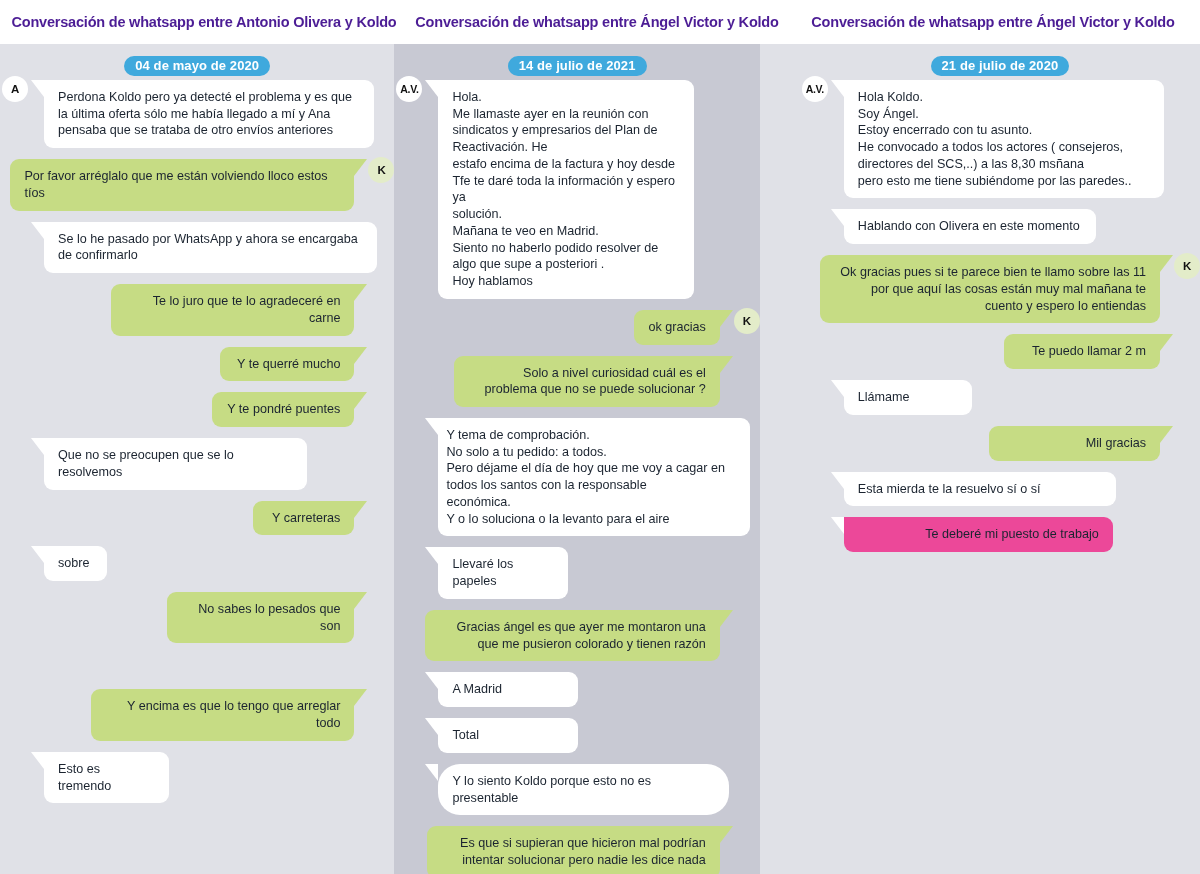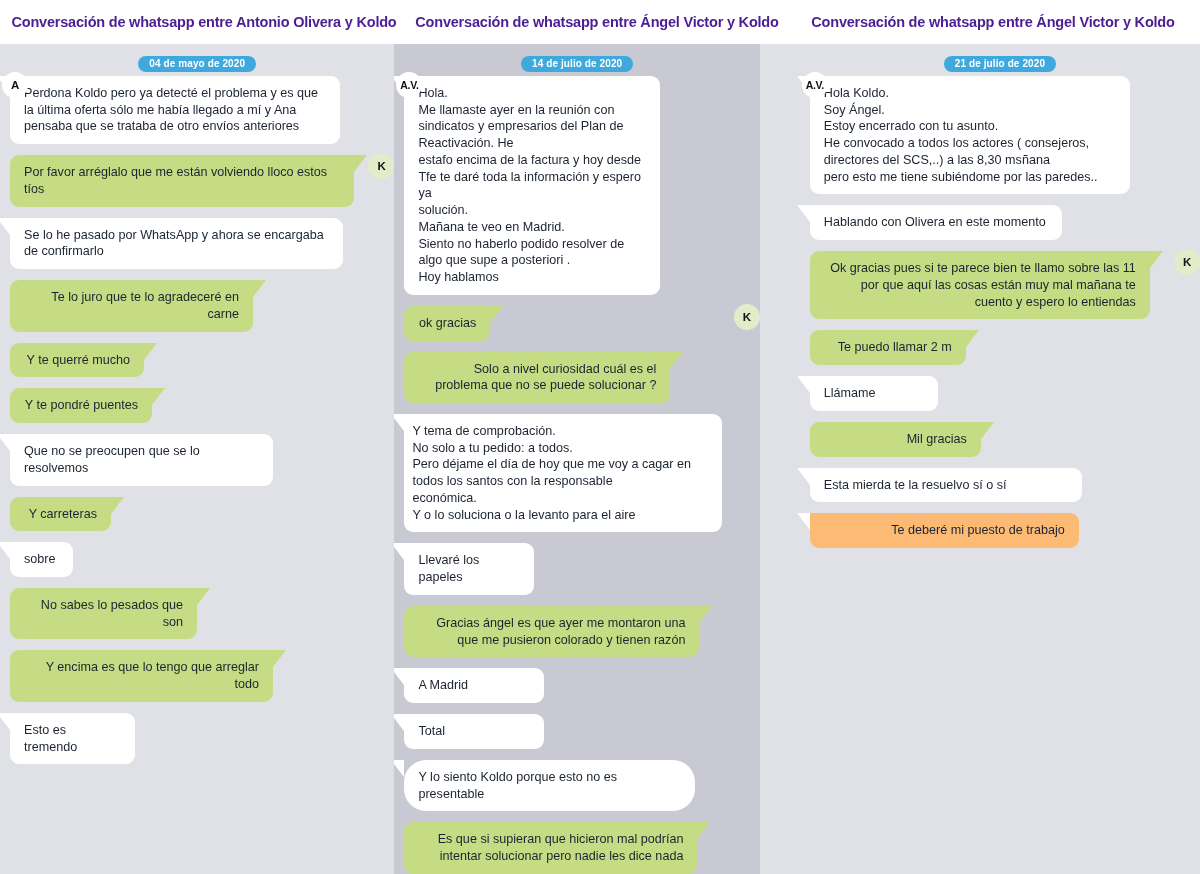--- a/index.html
+++ b/index.html
@@ -78,52 +78,53 @@
   
   .date-row {
     display: flex;
     justify-content: center;
     padding-top: 12px;
     padding-bottom: 4px;
   }
   .date-pill {
     background: #3fa9dd;
     color: #ffffff;
-    font-size: 10px;
+    font-size: 13px;
     font-weight: bold;
     padding: 2px 11px 3px 11px;
     border-radius: 11px;
     letter-spacing: 0.1px;
     white-space: nowrap;
   }
 
   
   .msg-row {
     position: relative;
     display: flex;
     margin-bottom: 11px;
     padding: 0 10px;
   }
   .msg-row.left  { justify-content: flex-start; }
-  .msg-row.right { }
+  .msg-row.right { justify-content: flex-end; }
 
   .bubble {
     position: relative;
     font-size: 12.6px;
     line-height: 1.33;
     color: #1b2430;
     padding: 9px 14px 9px 14px;
     box-sizing: border-box;
     white-space: pre-line;
     max-width: 92%;
   }
   .bubble.in {
     background: #ffffff;
     border-radius: 0 9px 9px 9px;
     text-align: left;
+    margin-left: 34px;
   }
   .bubble.in::before {
     content: "";
     position: absolute;
     top: 0;
     left: -13px;
     width: 0; height: 0;
     border-top: 0 solid transparent;
     border-right: 13px solid #ffffff;
     border-bottom: 17px solid transparent;
@@ -218,33 +219,33 @@
             <div class="msg-row right">
               <div class="bubble out" style="width: 101px;">Y carreteras</div>
             </div>
             <div class="msg-row left">
               <div class="bubble in" style="width: 63px;">sobre</div>
             </div>
             <div class="msg-row right">
               <div class="bubble out" style="width: 187px;">No sabes lo pesados que son</div>
             </div>
             <div class="msg-row right">
-              <div class="bubble out" style="width: 263px;">Y encima es que lo tengo que arreglar todo</div>
+              <div class="bubble out" style="width: 263px; margin-top: 35px;">Y encima es que lo tengo que arreglar todo</div>
             </div>
             <div class="msg-row left">
               <div class="bubble in" style="width: 125px;">Esto es tremendo</div>
             </div>
           </div>
       </div>
     </div>
 
     <div class="col c2">
       <div class="col-inner">
         <div class="date-row">
-          <span class="date-pill">14 de julio de 2020</span>
+          <span class="date-pill">14 de julio de 2021</span>
         </div>
         <div id="list-1">
             <div class="msg-row left">
               <div class="bubble in" style="width: 256px;">Hola.
 Me llamaste ayer en la reunión con sindicatos y empresarios del Plan de Reactivación. He
 estafo encima de la factura y hoy desde Tfe te daré toda la información y espero ya
 solución.
 Mañana te veo en Madrid.
 Siento no haberlo podido resolver de algo que supe a posteriori .
 Hoy hablamos</div>
@@ -313,20 +314,20 @@
             <div class="msg-row left">
               <div class="bubble in" style="width: 128px;">Llámame</div>
             </div>
             <div class="msg-row right">
               <div class="bubble out" style="width: 171px;">Mil gracias</div>
             </div>
             <div class="msg-row left">
               <div class="bubble in" style="width: 272px;">Esta mierda te la resuelvo sí o sí</div>
             </div>
             <div class="msg-row left">
-              <div class="bubble in align-right" style="background: #fdba74; width: 269px;">Te deberé mi puesto de trabajo</div>
+              <div class="bubble in align-right" style="background: #ec4899; width: 269px;">Te deberé mi puesto de trabajo</div>
             </div>
           </div>
       </div>
     </div>
   </div>
 
 </div>
 
 </body></html>

